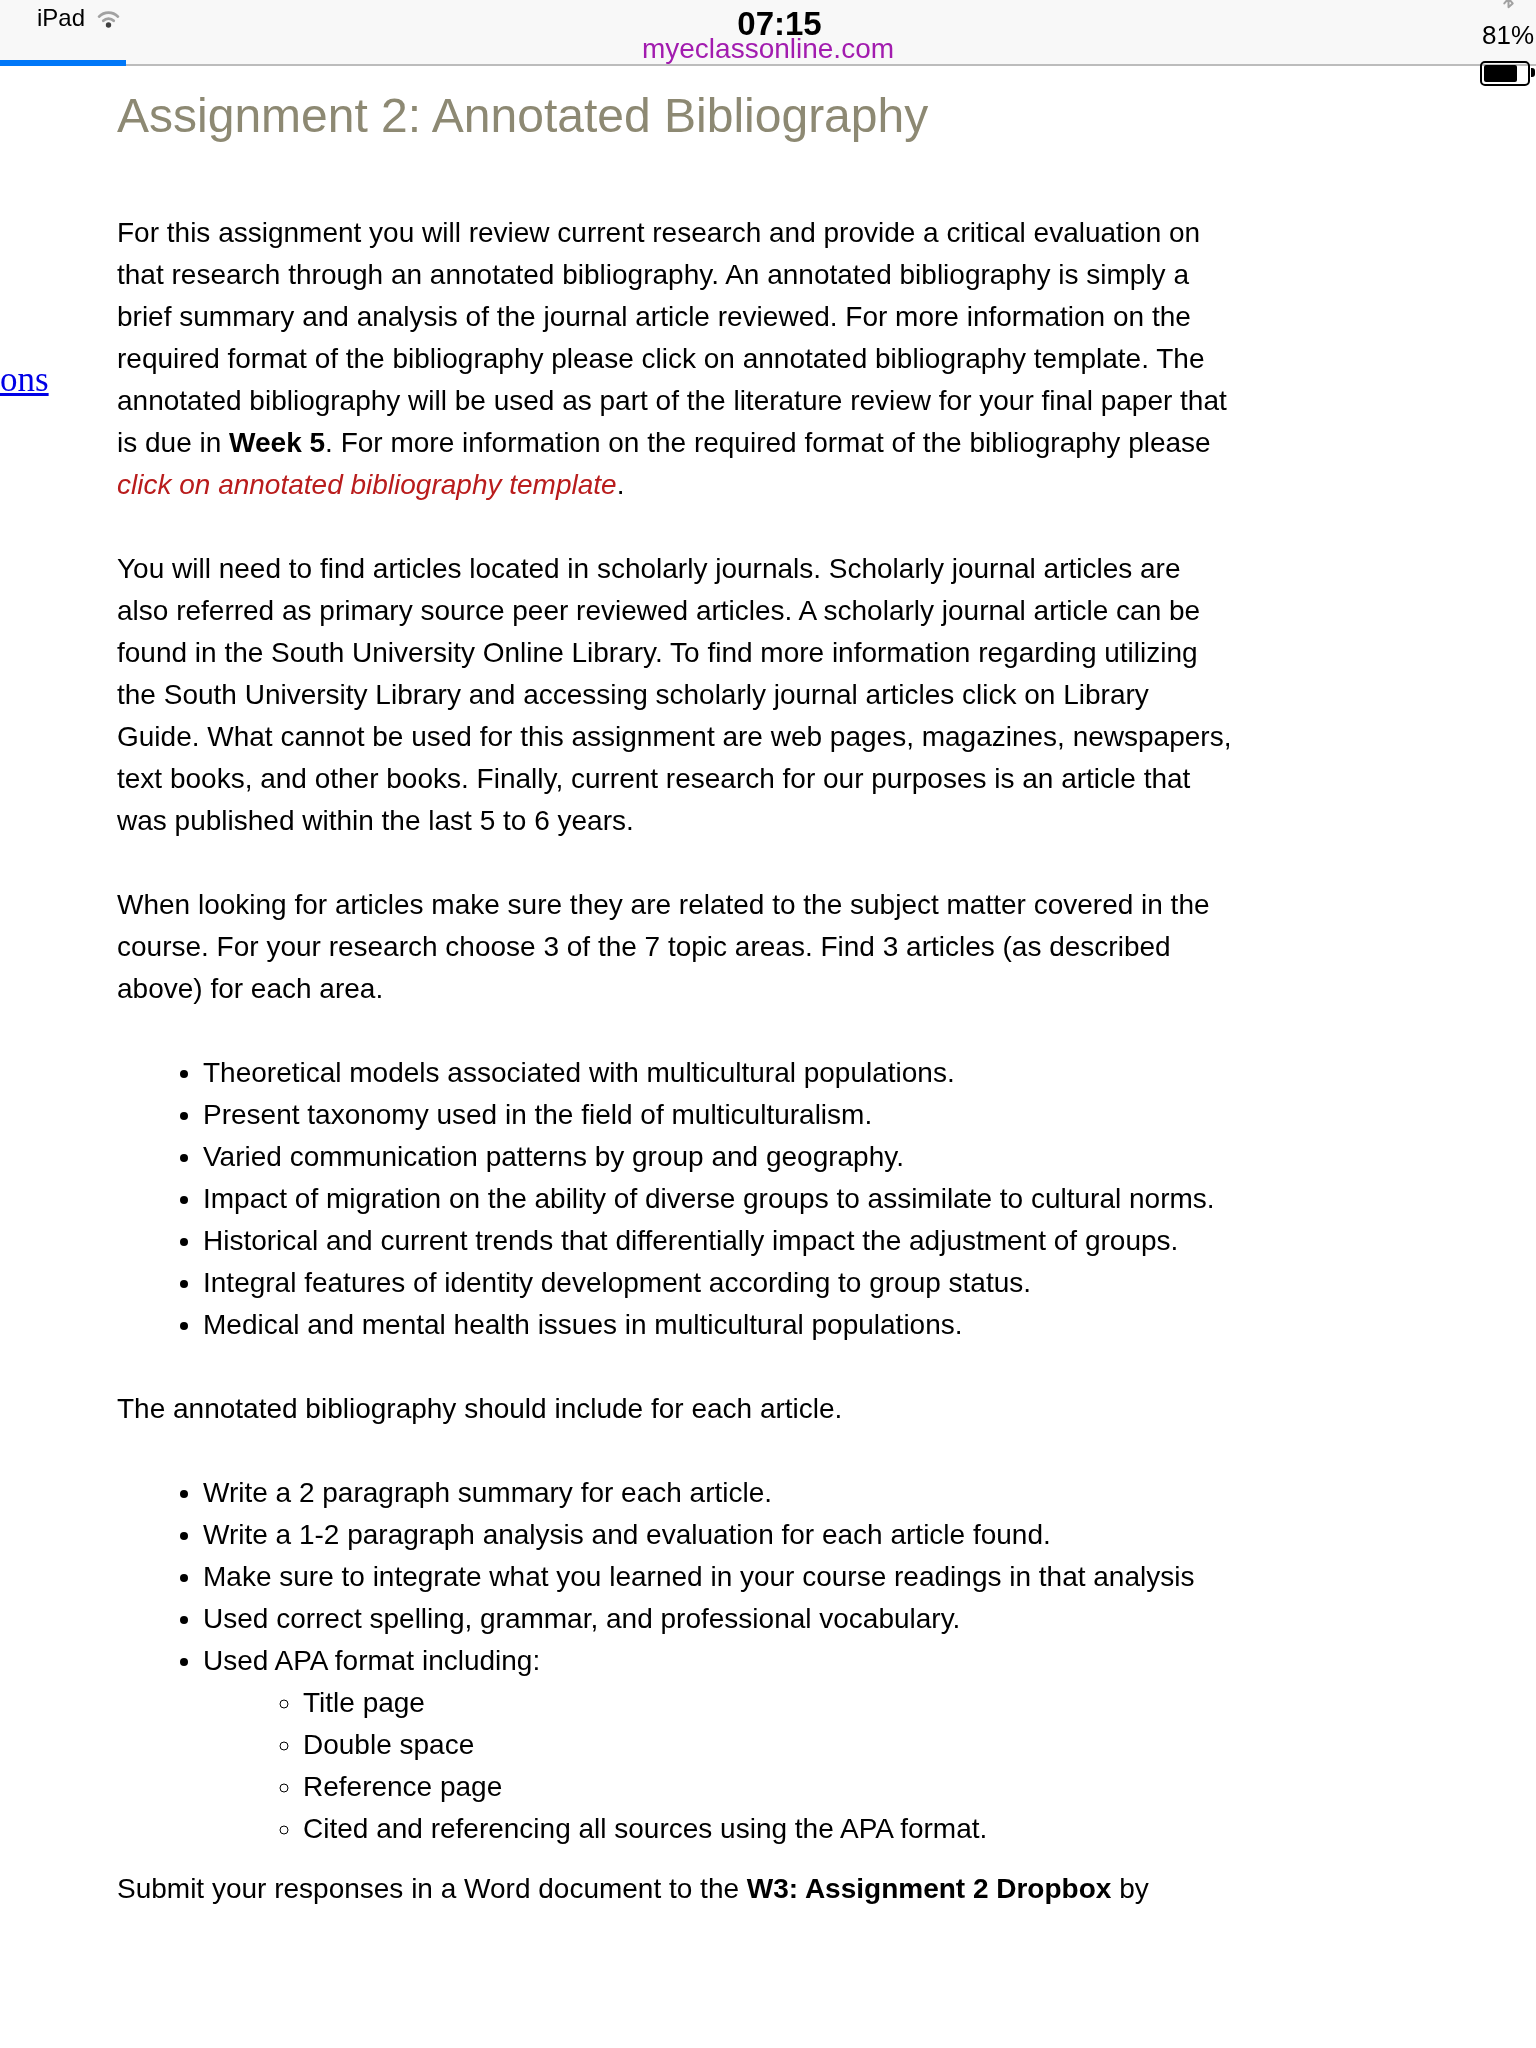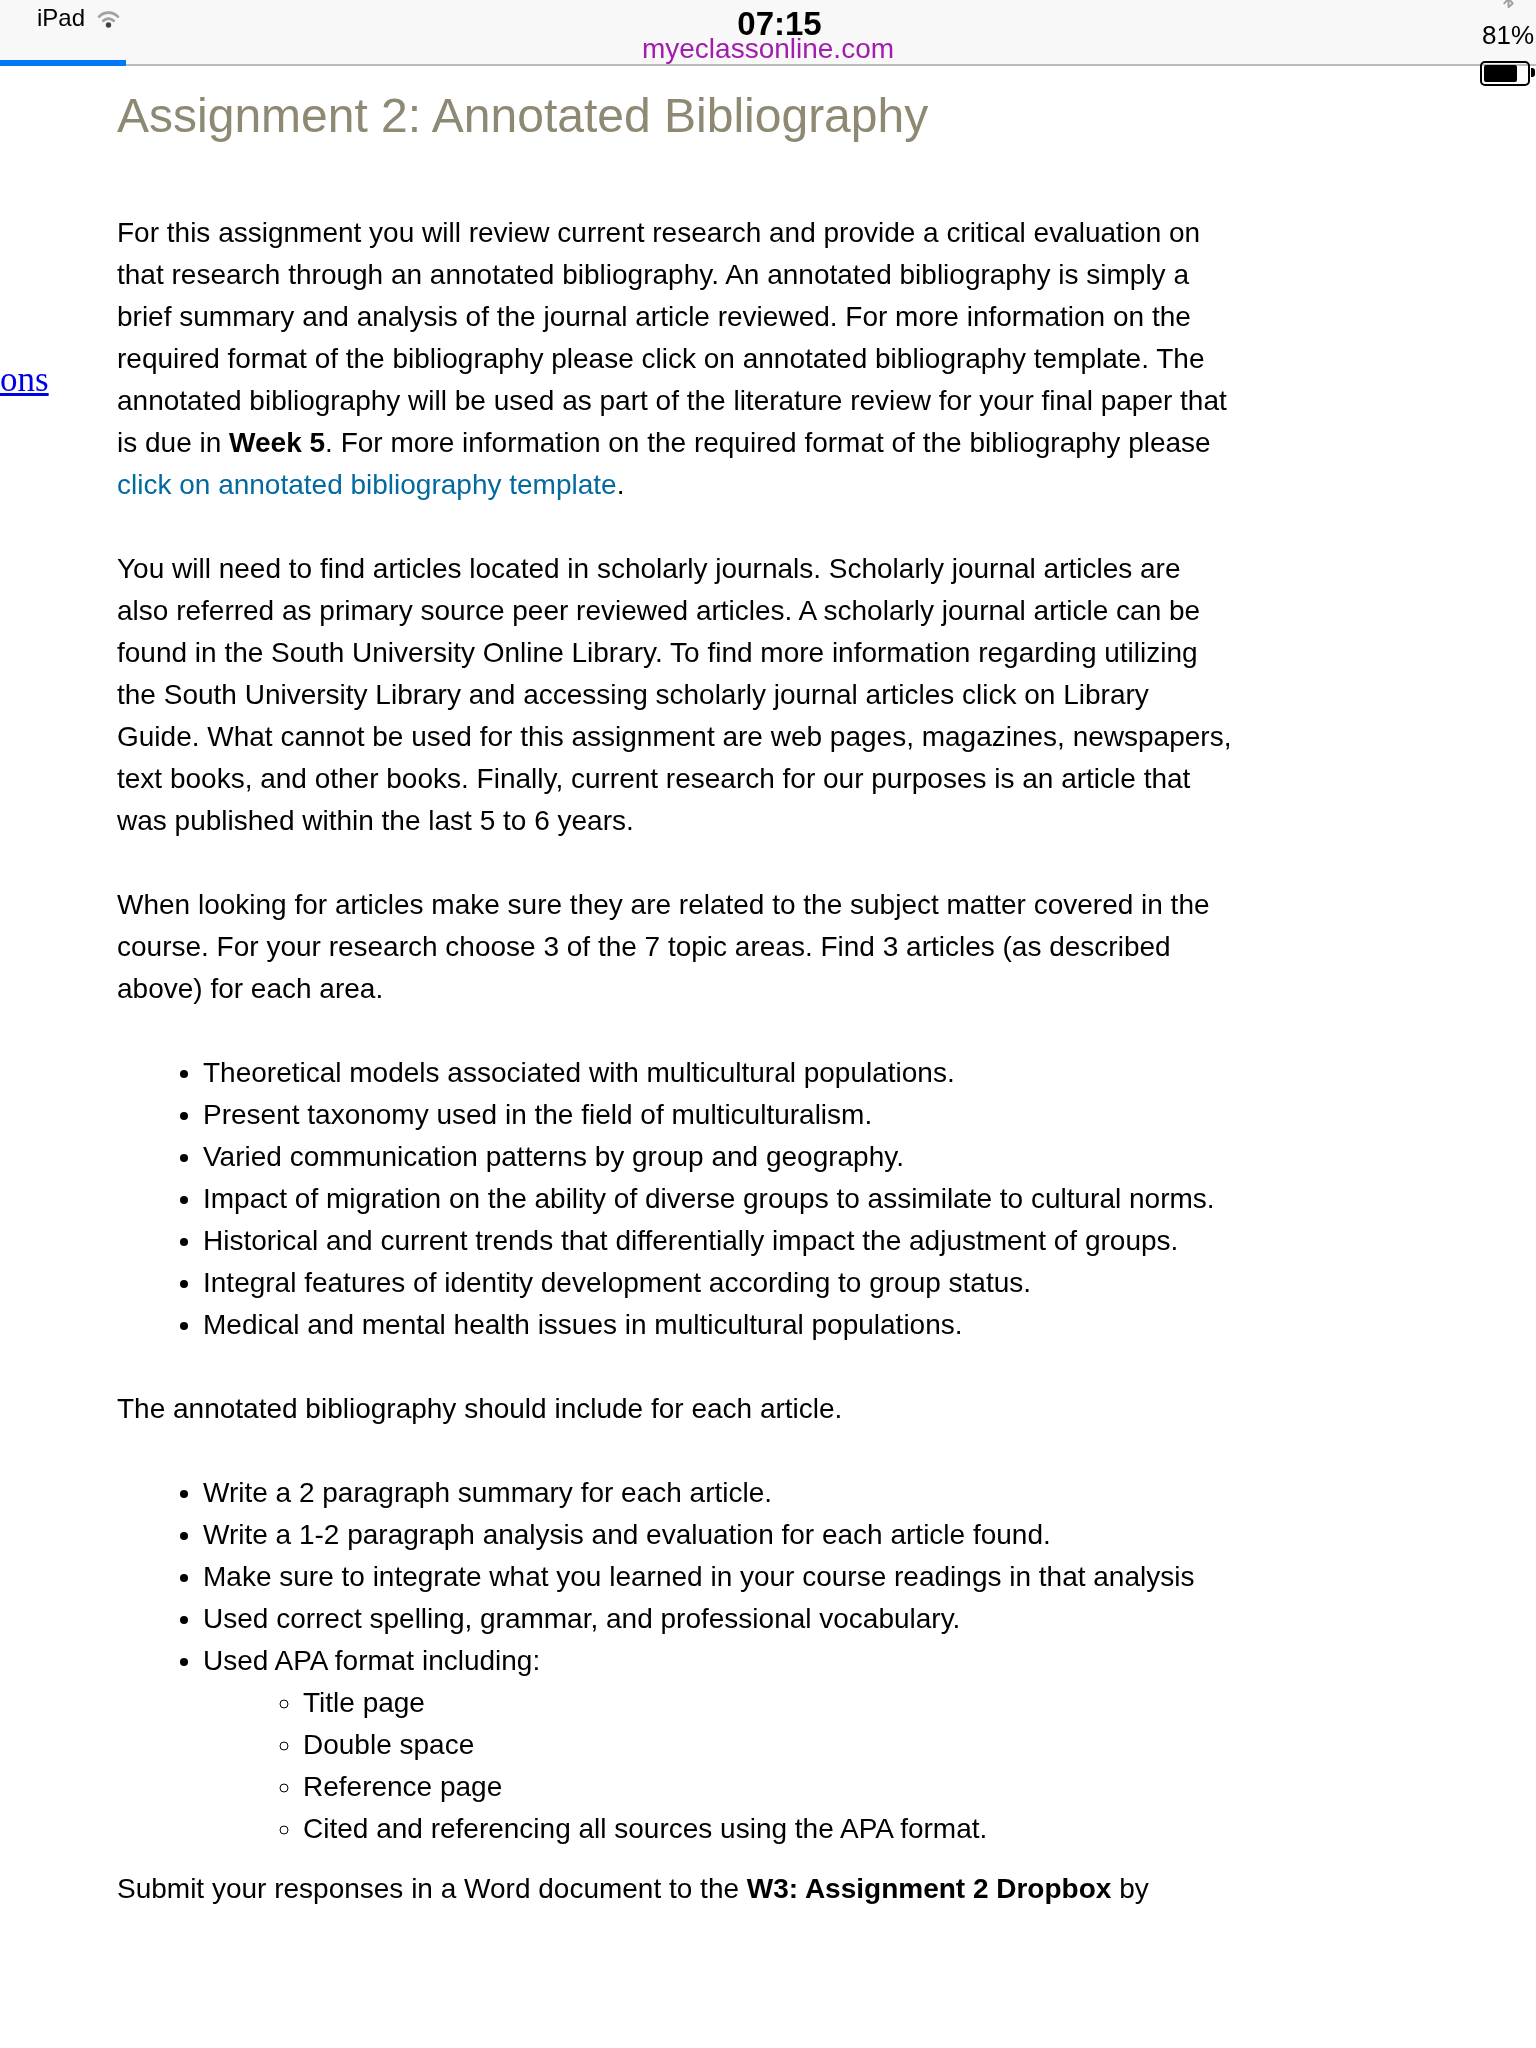--- a/index.html
+++ b/index.html
@@ -36,21 +36,21 @@
   }
   .content{margin-left:117px;width:1120px;font-size:28px;line-height:42px;}
   h1{
     margin:26px 0 72px;font-size:48px;line-height:48px;
     color:#8d8973;font-weight:normal;
   }
   p{margin:42px 0;}
   ul{margin:42px 0;padding:0 0 0 86px;list-style:disc;}
   ul.sub{margin:0;padding-left:100px;list-style:circle;}
   ul.last{margin-bottom:0;}
-  .textlink{color:#0369a1;text-decoration:none;cursor:pointer;}
+  .textlink{color:#b91c1c;text-decoration:none;cursor:pointer;font-style:italic;}
   b{font-weight:bold;}
   .clipped{margin-top:18px;margin-bottom:0;}
 </style>
 </head>
 <body>
 
 <div class="screen">
 
   <header class="chrome">
     <div class="statusbar">

